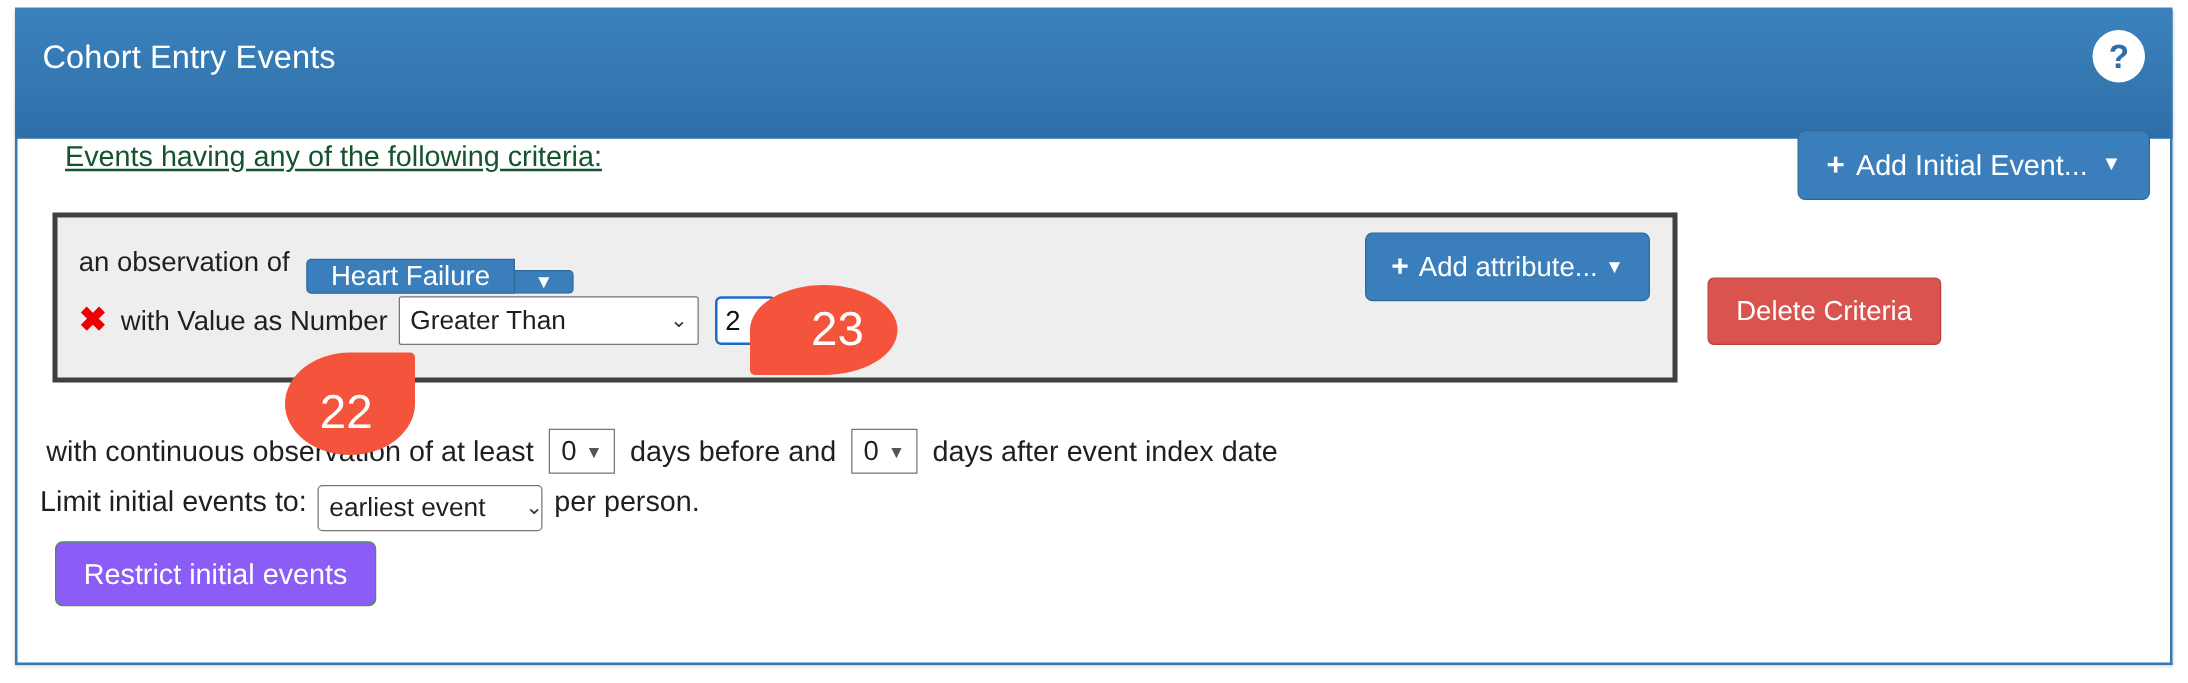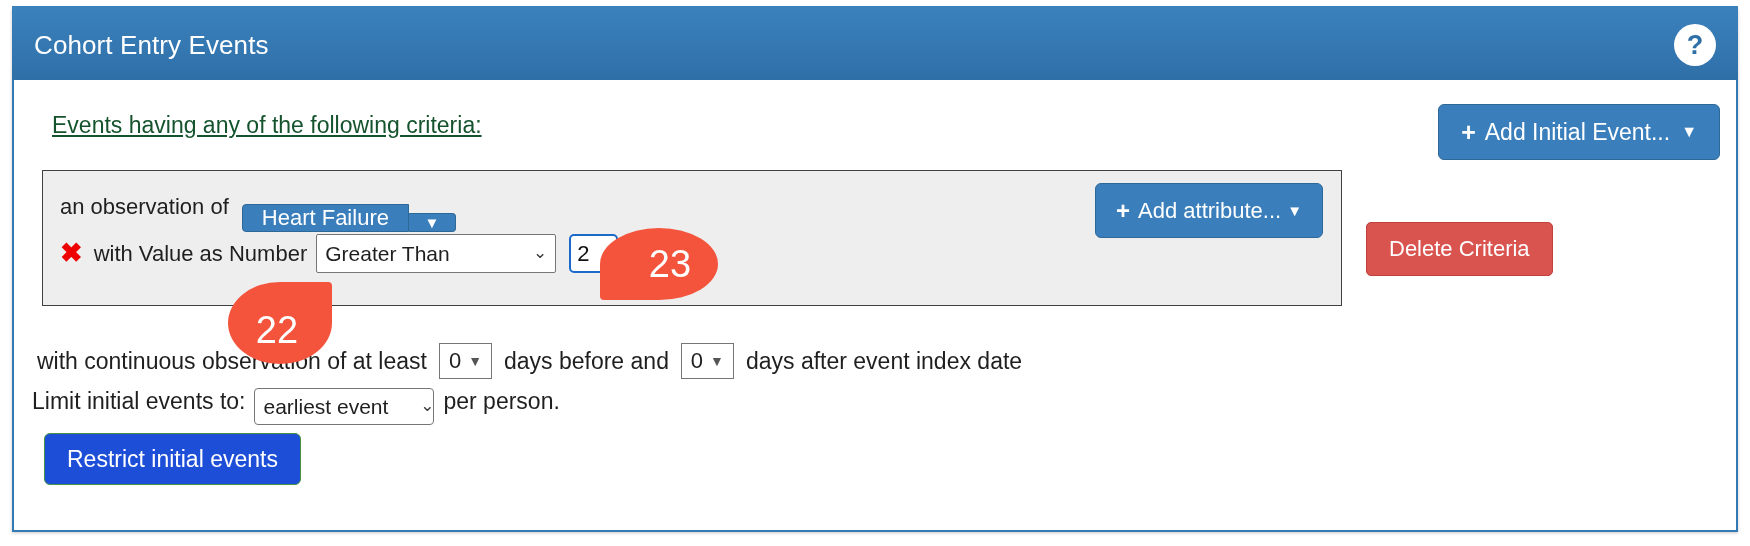--- a/index.html
+++ b/index.html
@@ -35,21 +35,21 @@
     background: #ffffff;
     box-sizing: border-box;
     box-shadow: 0 1px 3px rgba(0,0,0,0.22);
   }
 
   .panel-header {
     position: absolute;
     left: -2px;
     top: -2px;
     width: 1726px;
-    height: 74px;
+    height: 105px;
     background: linear-gradient(to bottom, #3b82bd 0%, #2f6fa8 100%);
     box-sizing: border-box;
   }
 
   .panel-title {
     position: absolute;
     left: 22px;
     top: 24px;
     color: #ffffff;
     font-size: 26px;
@@ -110,21 +110,21 @@
     background: #3a7fbc;
     border: 1px solid #2d6898;
     color: #ffffff;
   }
   .btn-danger {
     background: #d9534f;
     border: 1px solid #c0413d;
     color: #ffffff;
   }
   .btn-success {
-    background: #1d4ed8;
+    background: #8b5cf6;
     border: 1px solid #459343;
     color: #ffffff;
   }
 
   .add-initial-event {
     position: absolute;
     right: 16px;
     top: 16px;
     height: 56px;
     padding: 0 22px;
@@ -143,21 +143,21 @@
   }
 
   
   .criteria-box {
     position: absolute;
     left: 28px;
     top: 82px;
     width: 1300px;
     height: 136px;
     background: #eeeeee;
-    border: 1px solid #404040;
+    border: 4px solid #404040;
     box-sizing: border-box;
   }
 
   .obs-row {
     position: absolute;
     left: 17px;
     top: 10px;
     display: flex;
     align-items: center;
   }

